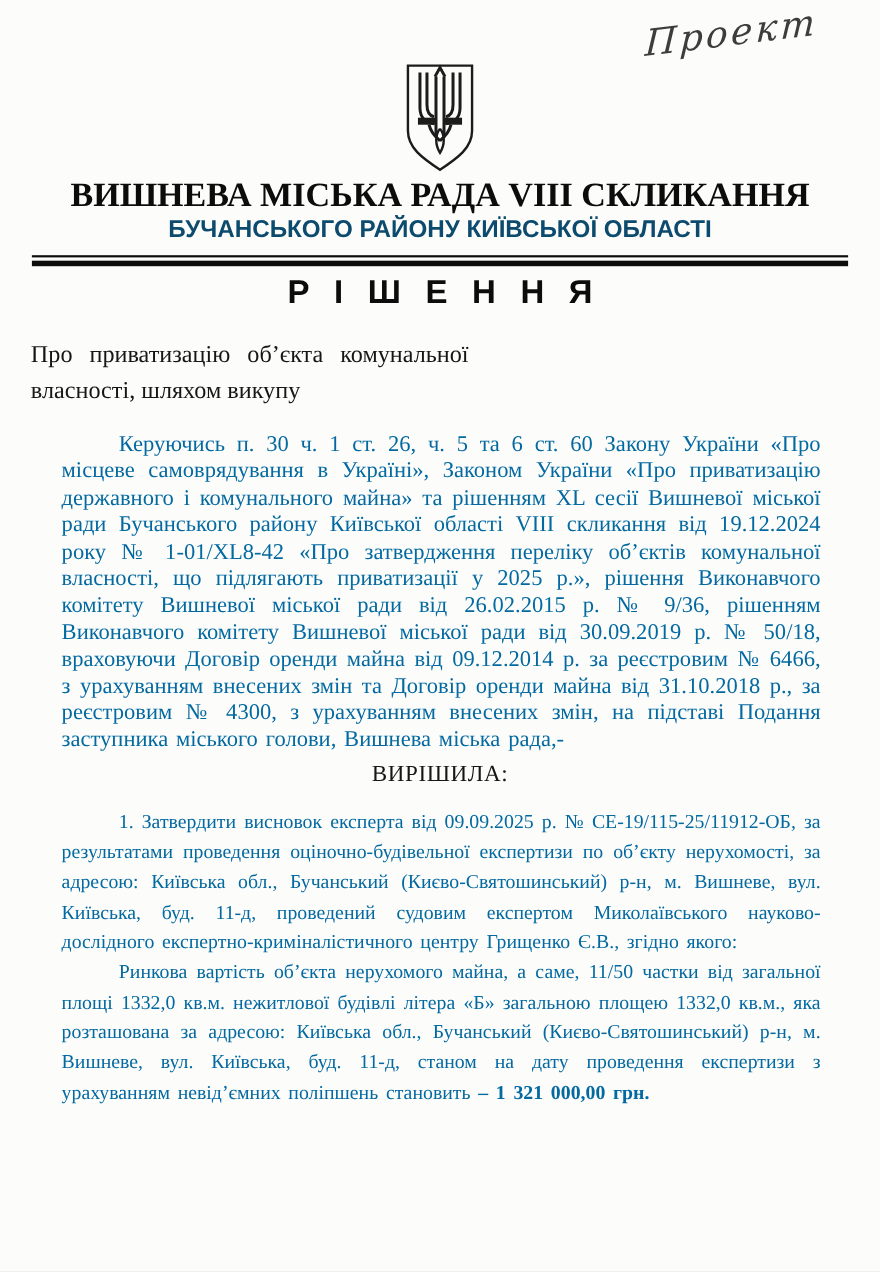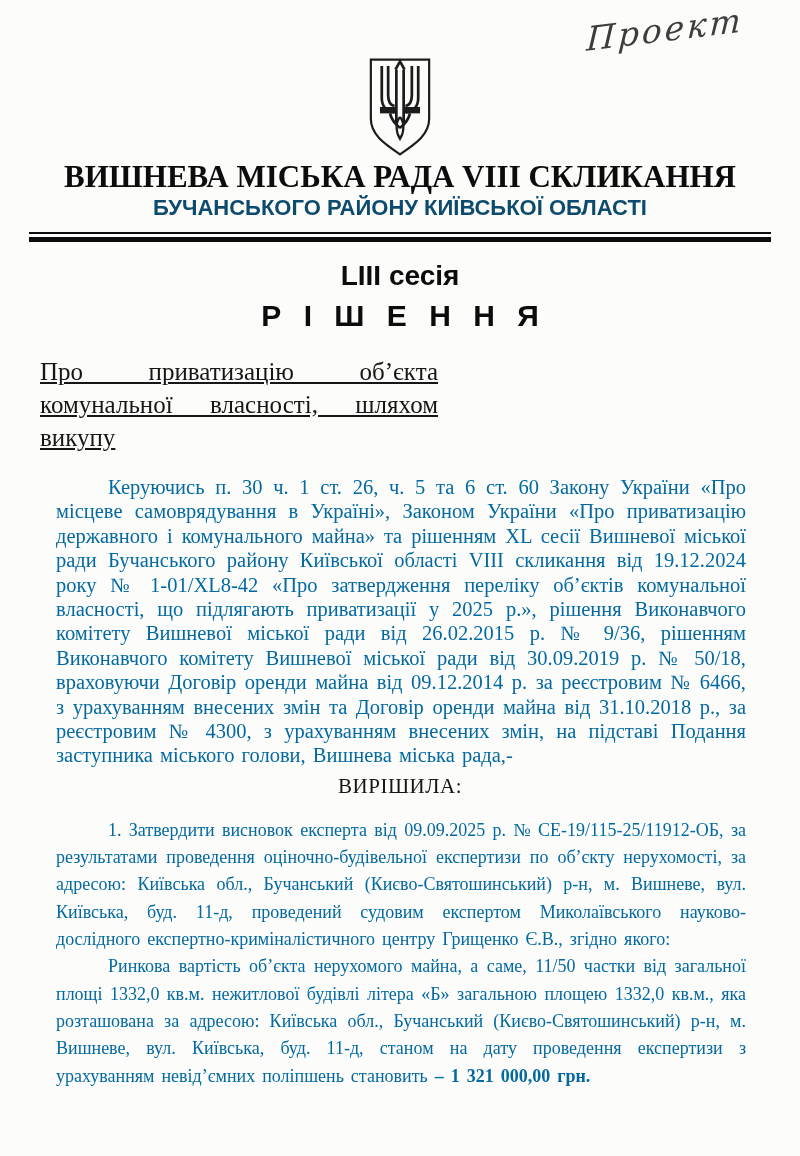--- a/index.html
+++ b/index.html
@@ -81,26 +81,25 @@
   .number-line {
     margin:26px 0 0 58px;
     font-family:"Liberation Sans", sans-serif;
     font-size:20px;
     color:#1a1a1a;
   }
   .number-blank { letter-spacing:1px; }
   .date-value { text-decoration:underline; text-underline-offset:3px; }
 
   .subject {
-    margin:22px 0 0 40px;
+    margin:22px 0 0 28px;
     width:398px;
-    font-size:25px;
+    font-size:22px;
     line-height:33px;
     text-align:justify;
-    text-decoration:underline;
   }
 
   .para {
     margin:0 56px;
     width:690px;
     text-align:justify;
     color:#0369a1;
   }
   .preamble {
     margin-top:21px;
@@ -148,21 +147,20 @@
     <rect x="50" y="55" width="17" height="7" fill="#1c1c1c" stroke="none"></rect>
     <path d="M45,66 C50,72 50,82 45,90 C40,82 40,72 45,66" stroke-width="2.4"></path>
   </svg>
 
   <div class="org-name">ВИШНЕВА МІСЬКА РАДА VIII СКЛИКАННЯ</div>
 
   <div class="org-subtitle">БУЧАНСЬКОГО РАЙОНУ КИЇВСЬКОЇ ОБЛАСТІ</div>
 
   <div class="header-divider"></div>
 
-  <div class="session-title">LIII сесія</div>
 
   <div class="doc-type">Р І Ш Е Н Н Я</div>
 
 
   <div class="subject">Про приватизацію об’єкта комунальної власності, шляхом викупу</div>
 
   <div class="para preamble">Керуючись п. 30 ч. 1 ст. 26, ч. 5 та 6 ст. 60 Закону України «Про місцеве самоврядування в Україні», Законом України «Про приватизацію державного і комунального майна» та рішенням XL сесії Вишневої міської ради Бучанського району Київської області VIII скликання від 19.12.2024 року № 1-01/XL8-42 «Про затвердження переліку об’єктів комунальної власності, що підлягають приватизації у 2025 р.», рішення Виконавчого комітету Вишневої міської ради від 26.02.2015 р. № 9/36, рішенням Виконавчого комітету Вишневої міської ради від 30.09.2019 р. № 50/18, враховуючи Договір оренди майна від 09.12.2014 р. за реєстровим № 6466, з урахуванням внесених змін та Договір оренди майна від 31.10.2018 р., за реєстровим № 4300, з урахуванням внесених змін, на підставі Подання заступника міського голови, Вишнева міська рада,-</div>
 
   <div class="resolved-heading">ВИРІШИЛА:</div>
 

